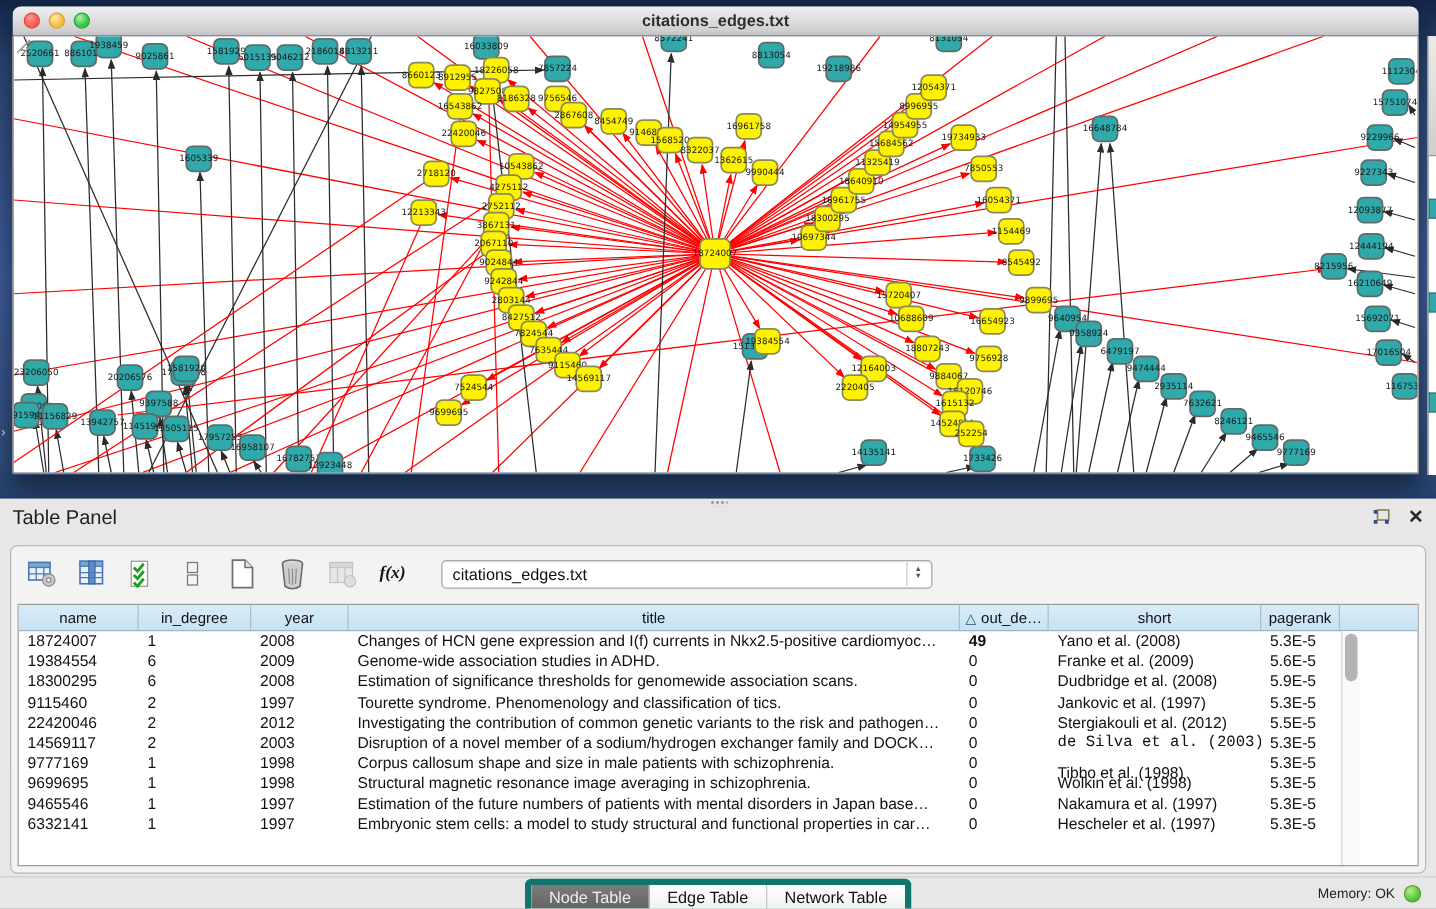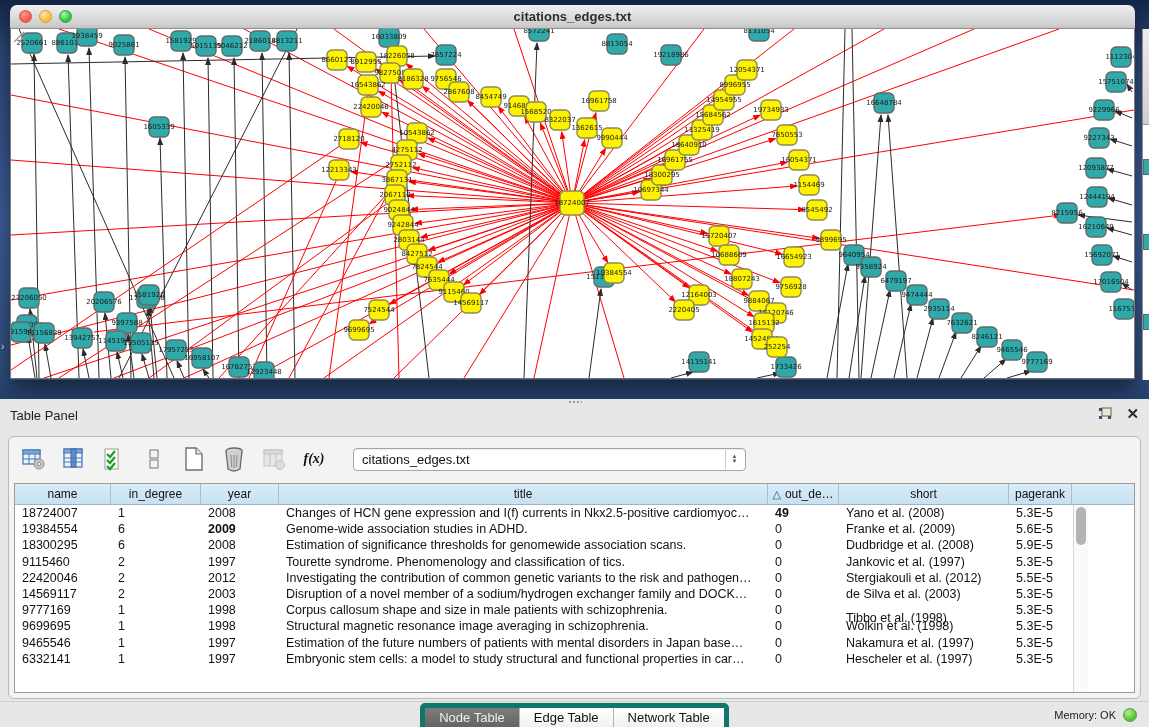--- a/index.html
+++ b/index.html
@@ -36,21 +36,21 @@
   .sliver { position:absolute; left:1142px; top:29px; width:7px; height:351px; background:#fff; border-left:1px solid #8d8d8d; }
   .sliver .cap { position:absolute; left:0; top:0; width:100%; height:96px; background:linear-gradient(180deg,#ececec,#cecece); border-bottom:1px solid #999; }
   .sliver .bit { position:absolute; left:0; width:7px; height:16px; background:#2fa9a9; border:1px solid #5d6b6b; border-right:none; }
   .collapse-arrow { position:absolute; left:1px; top:341px; color:#cfd6e4; font-size:10px; }
 
   
   .table-panel { position:absolute; left:0; top:399px; width:1149px; height:328px; background:#e7e7e7; }
   .splitter-grip { position:absolute; left:568px; top:1px; width:14px; height:5px;
     background:radial-gradient(circle,#9a9a9a 1px,transparent 1.3px); background-size:4px 4px; }
   .panel-header { position:relative; height:32px; display:flex; align-items:center; }
-  .panel-title { margin-left:10px; font-size:13px; color:#1f1f1f; }
+  .panel-title { margin-left:10px; font-size:16px; color:#1f1f1f; }
   .panel-header .right { position:absolute; right:10px; top:7px; display:flex; gap:14px; align-items:center; }
   .float-icon svg { display:block; }
   .close-icon { font-size:15px; font-weight:700; color:#2b2b2b; line-height:1; cursor:default; }
 
   .panel-body { position:absolute; left:8px; top:37px; width:1133px; height:263px;
     background:#f3f3f3; border:1px solid #b9b9b9; border-radius:6px; }
 
   .toolbar { display:flex; align-items:center; height:44px; padding-left:12px; gap:14px; }
   .tool { width:26px; height:26px; display:flex; align-items:center; justify-content:center; }
   .tool svg { display:block; }
@@ -620,21 +620,21 @@
               <div class="td" style="width: 90px;">1</div>
               <div class="td" style="width: 78px;">2008</div>
               <div class="td" style="width: 489px;">Changes of HCN gene expression and I(f) currents in Nkx2.5-positive cardiomyoc…</div>
               <div class="td" style="width: 71px; font-weight: bold;">49</div>
               <div class="td" style="width: 170px;">Yano et al. (2008)</div>
               <div class="td" style="width: 63px;">5.3E-5</div>
             </div>
             <div class="tr">
               <div class="td" style="width: 96px;">19384554</div>
               <div class="td" style="width: 90px;">6</div>
-              <div class="td" style="width: 78px; font-weight: bold;">2009</div>
+              <div class="td" style="width: 78px;">2009</div>
               <div class="td" style="width: 489px;">Genome-wide association studies in ADHD.</div>
               <div class="td" style="width: 71px;">0</div>
               <div class="td" style="width: 170px;">Franke et al. (2009)</div>
               <div class="td" style="width: 63px;">5.6E-5</div>
             </div>
             <div class="tr">
               <div class="td" style="width: 96px;">18300295</div>
               <div class="td" style="width: 90px;">6</div>
               <div class="td" style="width: 78px;">2008</div>
               <div class="td" style="width: 489px;">Estimation of significance thresholds for genomewide association scans.</div>
@@ -659,21 +659,21 @@
               <div class="td" style="width: 71px;">0</div>
               <div class="td" style="width: 170px;">Stergiakouli et al. (2012)</div>
               <div class="td" style="width: 63px;">5.5E-5</div>
             </div>
             <div class="tr">
               <div class="td" style="width: 96px;">14569117</div>
               <div class="td" style="width: 90px;">2</div>
               <div class="td" style="width: 78px;">2003</div>
               <div class="td" style="width: 489px;">Disruption of a novel member of a sodium/hydrogen exchanger family and DOCK…</div>
               <div class="td" style="width: 71px;">0</div>
-              <div class="td" style="width: 170px;">de Silva et al. (2003)</div>
+              <div class="td" style="width: 170px; font-family: Liberation Mono, monospace;">de Silva et al. (2003)</div>
               <div class="td" style="width: 63px;">5.3E-5</div>
             </div>
             <div class="tr">
               <div class="td" style="width: 96px;">9777169</div>
               <div class="td" style="width: 90px;">1</div>
               <div class="td" style="width: 78px;">1998</div>
               <div class="td" style="width: 489px;">Corpus callosum shape and size in male patients with schizophrenia.</div>
               <div class="td" style="width: 71px;">0</div>
               <div class="td" style="width: 170px; margin-top: 15px;">Tibbo et al. (1998)</div>
               <div class="td" style="width: 63px;">5.3E-5</div>

